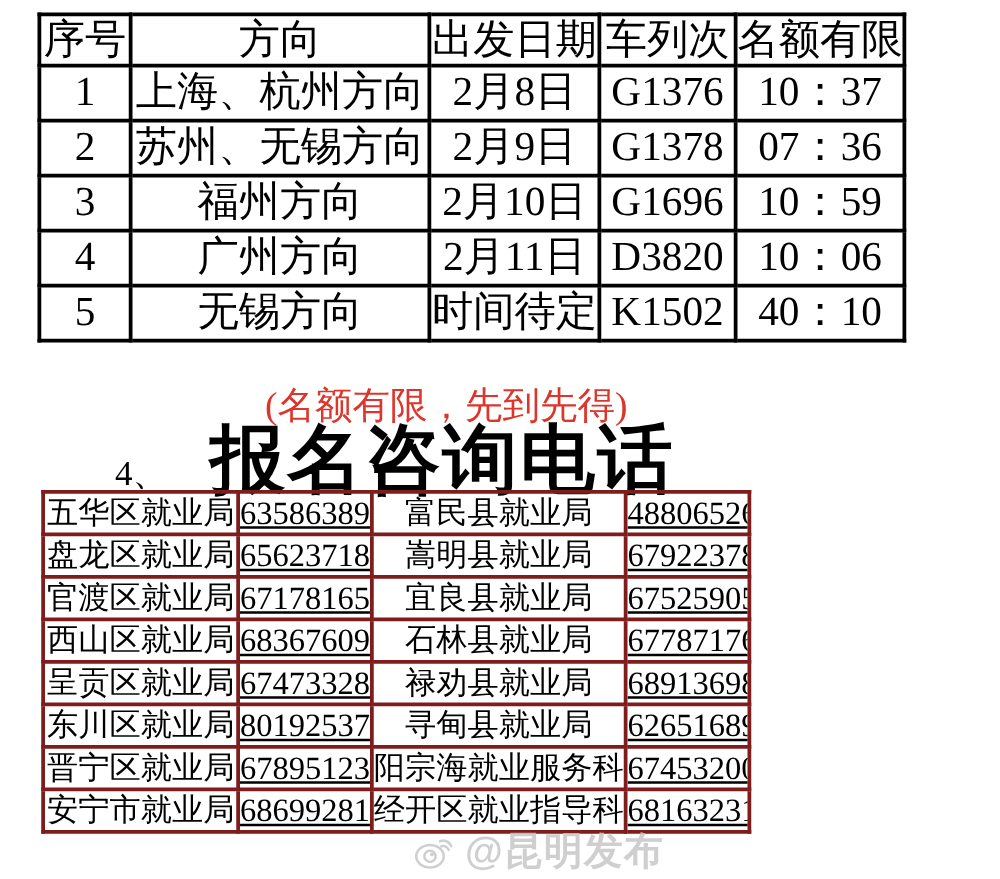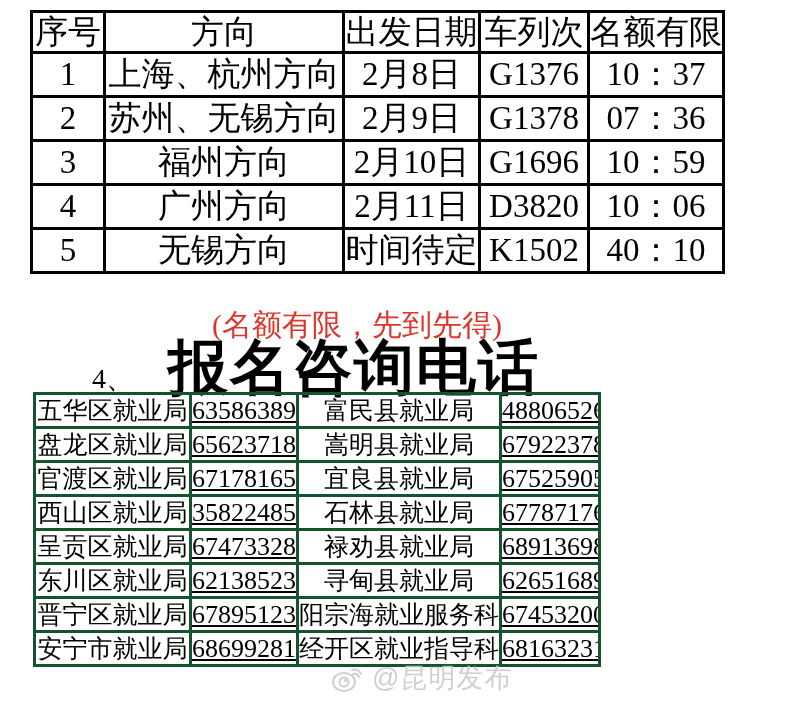--- a/index.html
+++ b/index.html
@@ -46,36 +46,36 @@
     font-size:60px;font-weight:bold;
     font-family:"Liberation Sans","DejaVu Sans",sans-serif;
     letter-spacing:2px;
     margin-left:28px;
   }
   
   .contacts{
     position:absolute;left:33px;top:392px;width:565px;
   }
   .contacts td{
-    border:3px solid #14532d;
+    border:3px solid #7f1d1d;
     text-align:center;vertical-align:middle;
     padding:0;line-height:1.0;
     font-size:25px;
     overflow:hidden;white-space:nowrap;
     height:31px;
   }
   .contacts td.num{font-size:26px;text-decoration:underline;}
   
   .watermark{
     position:absolute;left:330px;top:660px;
     display:flex;align-items:center;gap:6px;
     opacity:0.85;
   }
   .watermark .wm-text{
-    font-size:27px;font-weight:normal;
+    font-size:31px;font-weight:bold;
     font-family:"Liberation Sans","DejaVu Sans",sans-serif;
     letter-spacing:1px;
     text-align:right;
   }
 </style>
 </head>
 <body>
 
 <div class="canvas">
 
@@ -161,33 +161,33 @@
       <td class="num">67922378</td>
     </tr>
     <tr>
       <td>官渡区就业局</td>
       <td class="num">67178165</td>
       <td>宜良县就业局</td>
       <td class="num">67525905</td>
     </tr>
     <tr>
       <td>西山区就业局</td>
-      <td class="num">35822485</td>
+      <td class="num">68367609</td>
       <td>石林县就业局</td>
       <td class="num">67787176</td>
     </tr>
     <tr>
       <td>呈贡区就业局</td>
       <td class="num">67473328</td>
       <td>禄劝县就业局</td>
       <td class="num">68913698</td>
     </tr>
     <tr>
       <td>东川区就业局</td>
-      <td class="num">62138523</td>
+      <td class="num">80192537</td>
       <td>寻甸县就业局</td>
       <td class="num">62651689</td>
     </tr>
     <tr>
       <td>晋宁区就业局</td>
       <td class="num">67895123</td>
       <td>阳宗海就业服务科</td>
       <td class="num">67453200</td>
     </tr>
     <tr>

